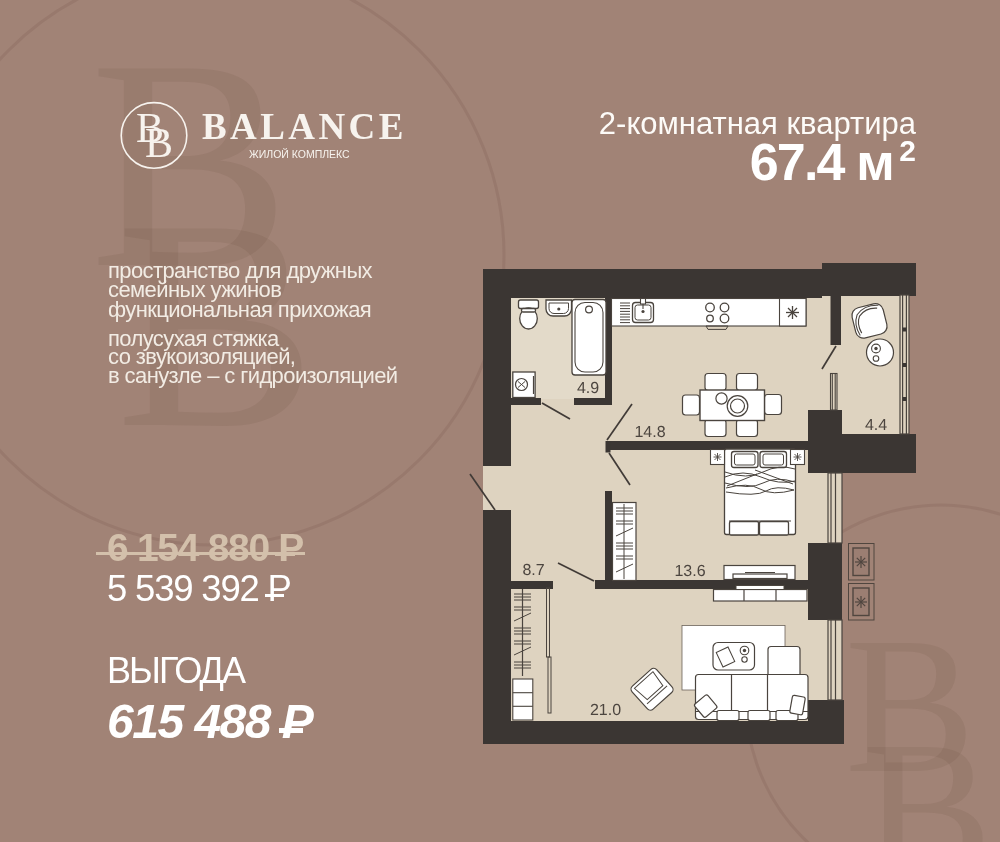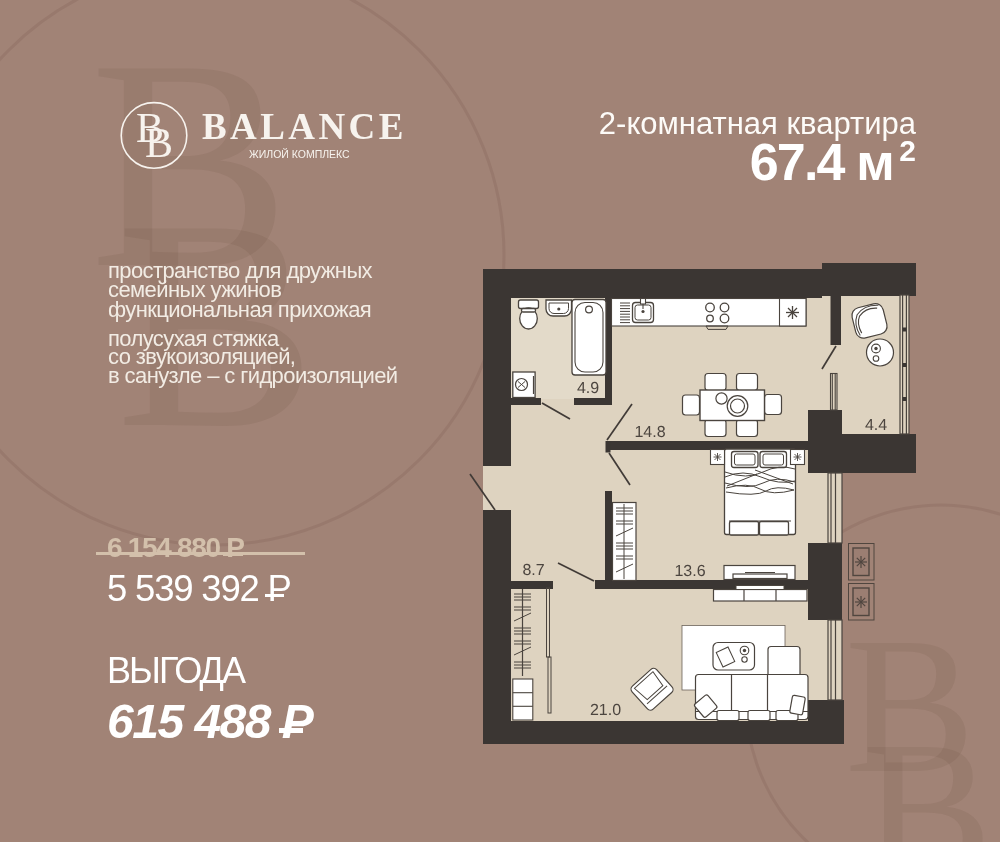--- a/index.html
+++ b/index.html
@@ -47,21 +47,21 @@
 
   <div style="margin-bottom:2px;">пространство для дружных<br>семейных ужинов</div>
 
 
   <div style="margin-bottom:10px;">функциональная прихожая</div>
 
   <div style="margin-bottom:18.6px;">полусухая стяжка<br>со звукоизоляцией,<br>в санузле – с гидроизоляцией</div>
 
 </div>
 
-<div class="abs" style="left:107px;top:527.7px;color:#d3c0ab;font-size:28px;line-height:39px;letter-spacing:-1.3px;font-weight:bold;text-align:right;">6 154 880 <span class="rub1">Р</span></div>
+<div class="abs" style="left:107px;top:527.7px;color:#d3c0ab;font-size:39px;line-height:39px;letter-spacing:-1.3px;font-weight:bold;text-align:right;">6 154 880 <span class="rub1">Р</span></div>
 
 <div class="abs" style="left:96px;top:552px;width:209px;height:3.4px;background:#d3c0ab;"></div>
 
 <div class="abs" style="left:107px;top:570.9px;color:#ffffff;font-size:36.5px;line-height:36.5px;letter-spacing:-1.2px;font-weight:normal;">5 539 392 <span class="rub2">Р</span></div>
 
 <div class="abs" style="left:107px;top:653.4px;color:#ffffff;font-size:36px;line-height:36px;letter-spacing:-2px;font-weight:normal;">ВЫГОДА</div>
 
 <div class="abs" style="left:107px;top:697.6px;color:#ffffff;font-size:48px;line-height:48px;letter-spacing:-1.5px;font-weight:bold;font-style:italic;">615 488 <span class="rub3">Р</span></div>
 
 <style>

